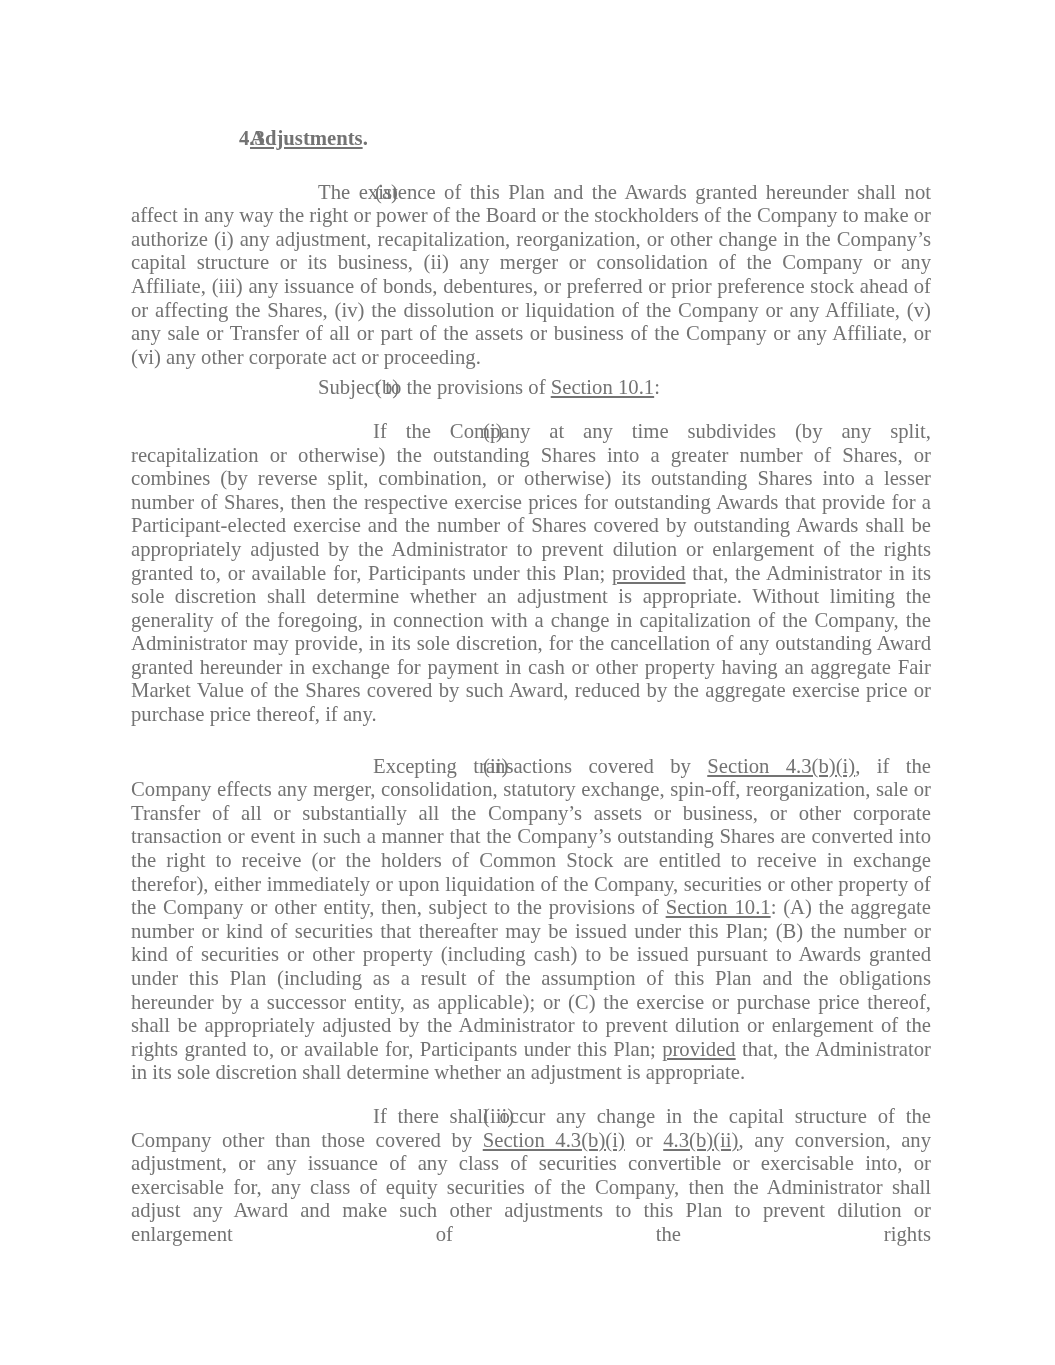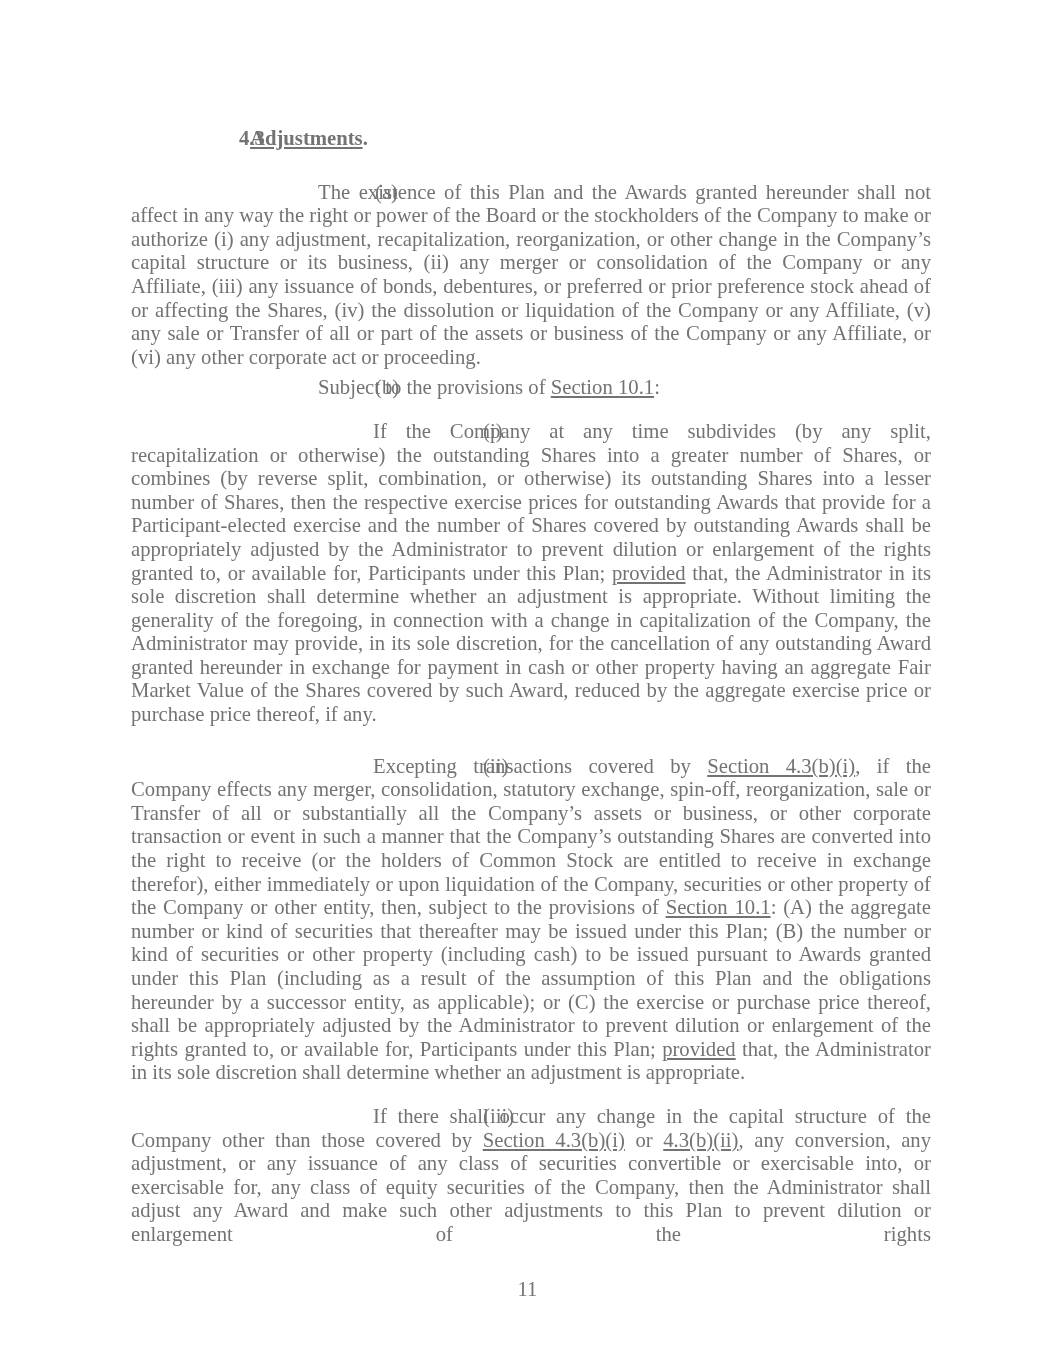--- a/index.html
+++ b/index.html
@@ -59,14 +59,13 @@
     <p class="p-ab m-b"><span class="label-ab">(b)</span><span>Subject to the provisions of </span><span class="u">Section 10.1</span><span>:</span></p>
 
     <p class="p-rom m-i"><span class="label-rom">(i)</span><span>If the Company at any time subdivides (by any split, recapitalization or otherwise) the outstanding Shares into a greater number of Shares, or combines (by reverse split, combination, or otherwise) its outstanding Shares into a lesser number of Shares, then the respective exercise prices for outstanding Awards that provide for a Participant-elected exercise and the number of Shares covered by outstanding Awards shall be appropriately adjusted by the Administrator to prevent dilution or enlargement of the rights granted to, or available for, Participants under this Plan; </span><span class="u">provided</span><span> that, the Administrator in its sole discretion shall determine whether an adjustment is appropriate. Without limiting the generality of the foregoing, in connection with a change in capitalization of the Company, the Administrator may provide, in its sole discretion, for the cancellation of any outstanding Award granted hereunder in exchange for payment in cash or other property having an aggregate Fair Market Value of the Shares covered by such Award, reduced by the aggregate exercise price or purchase price thereof, if any.</span></p>
 
     <p class="p-rom m-ii"><span class="label-rom">(ii)</span><span>Excepting transactions covered by </span><span class="u">Section 4.3(b)(i)</span><span>, if the Company effects any merger, consolidation, statutory exchange, spin-off, reorganization, sale or Transfer of all or substantially all the Company’s assets or business, or other corporate transaction or event in such a manner that the Company’s outstanding Shares are converted into the right to receive (or the holders of Common Stock are entitled to receive in exchange therefor), either immediately or upon liquidation of the Company, securities or other property of the Company or other entity, then, subject to the provisions of </span><span class="u">Section 10.1</span><span>: (A) the aggregate number or kind of securities that thereafter may be issued under this Plan; (B) the number or kind of securities or other property (including cash) to be issued pursuant to Awards granted under this Plan (including as a result of the assumption of this Plan and the obligations hereunder by a successor entity, as applicable); or (C) the exercise or purchase price thereof, shall be appropriately adjusted by the Administrator to prevent dilution or enlargement of the rights granted to, or available for, Participants under this Plan; </span><span class="u">provided</span><span> that, the Administrator in its sole discretion shall determine whether an adjustment is appropriate.</span></p>
 
     <p class="p-rom last-just"><span class="label-rom">(iii)</span><span>If there shall occur any change in the capital structure of the Company other than those covered by </span><span class="u">Section 4.3(b)(i)</span><span> or </span><span class="u">4.3(b)(ii)</span><span>, any conversion, any adjustment, or any issuance of any class of securities convertible or exercisable into, or exercisable for, any class of equity securities of the Company, then the Administrator shall adjust any Award and make such other adjustments to this Plan to prevent dilution or enlargement of the rights</span></p>
 
   </div>
 
-  <div class="footer">11</div>
 </div>
 
 </body></html>

